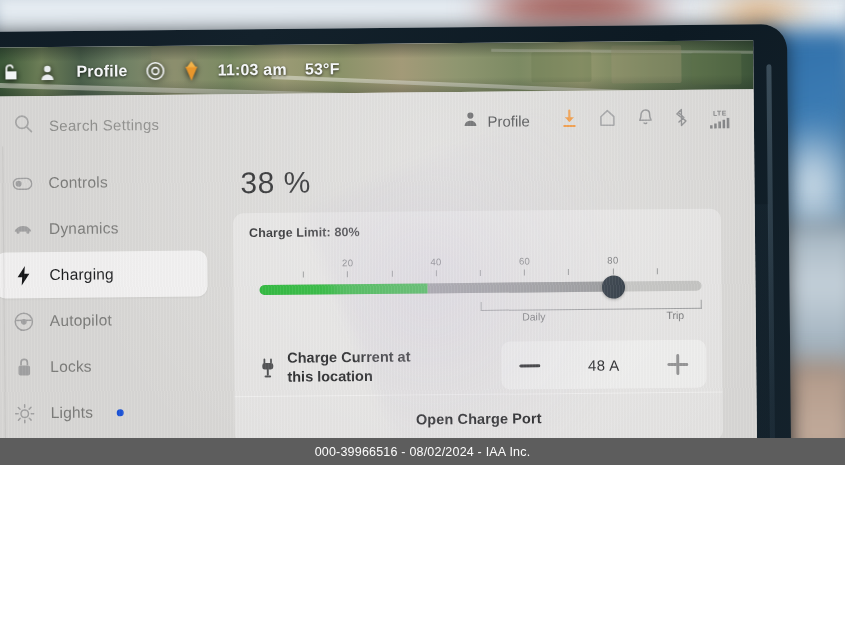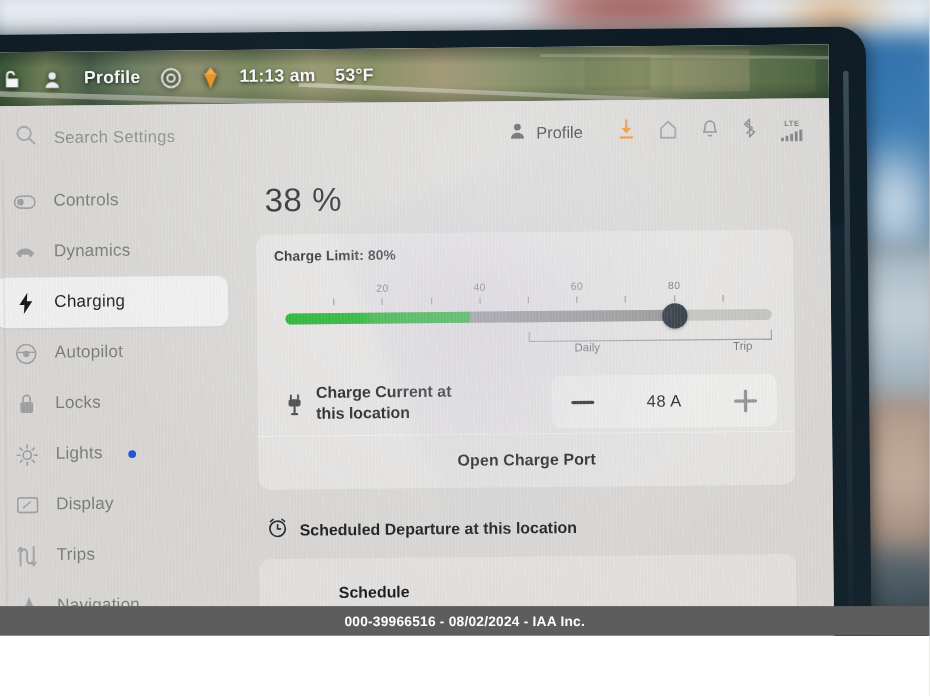--- a/index.html
+++ b/index.html
@@ -8,21 +8,21 @@
     width: 845px;
     height: 633px;
     overflow: hidden;
     font-family: "Liberation Sans", sans-serif;
   }
 
   
   #photo {
     position: relative;
     width: 845px;
-    height: 578px;
+    height: 465px;
     background:
       linear-gradient(180deg, #cfd9e2 0%, #b9c6d2 6%, #8fa3b4 14%, #4c6070 22%, #25323c 34%, #1b2731 100%);
     overflow: hidden;
   }
   .bg-blob {
     position: absolute;
     filter: blur(14px);
     pointer-events: none;
   }
   .bg-sky {
@@ -429,21 +429,21 @@
     height: 27px;
     background: #5d5d5d;
     display: flex;
     align-items: center;
     justify-content: center;
     z-index: 40;
   }
   .wm-text {
     color: #fdfdfd;
     font-size: 12.5px;
-    font-weight: bold;
+    font-weight: normal;
     letter-spacing: .2px;
   }
   .ghost-line {
     position: absolute;
     left: 0; bottom: 1px;
     width: 845px;
     text-align: center;
     font-size: 13px;
     color: rgba(30,32,34,.30);
     font-weight: 600;
@@ -505,21 +505,21 @@
               <circle cx="10" cy="10" r="8.2" fill="none" stroke="#f0f2f4" stroke-width="1.6"></circle>
               <circle cx="10" cy="10" r="3.4" fill="none" stroke="#f0f2f4" stroke-width="1.6"></circle>
             </svg>
         </span>
         <span class="sb-icon">
           <svg width="16" height="22" viewBox="0 0 16 22">
               <path d="M8 21 2 7h12z" fill="#e8962b"></path>
               <path d="M8 1.5 3.5 7.5h9z" fill="#f0b24a"></path>
             </svg>
         </span>
-        <span class="sb-text">11:13 am</span>
+        <span class="sb-text">11:03 am</span>
         <span class="sb-text">53°F</span>
       </div>
     </div>
 
     <div class="panel">
       <div class="panel-sheen"></div>
       <div class="panel-moire"></div>
       <div class="vert-seam"></div>
 
       <div class="search-row">

